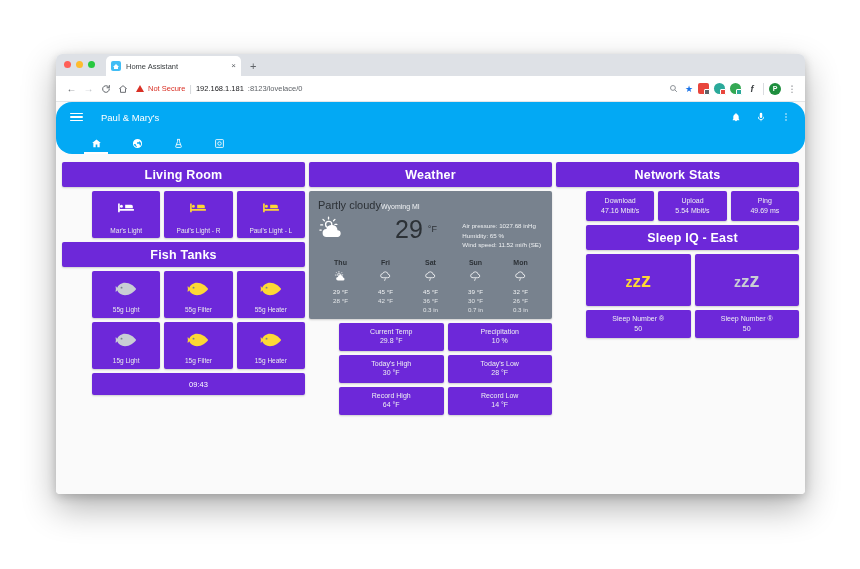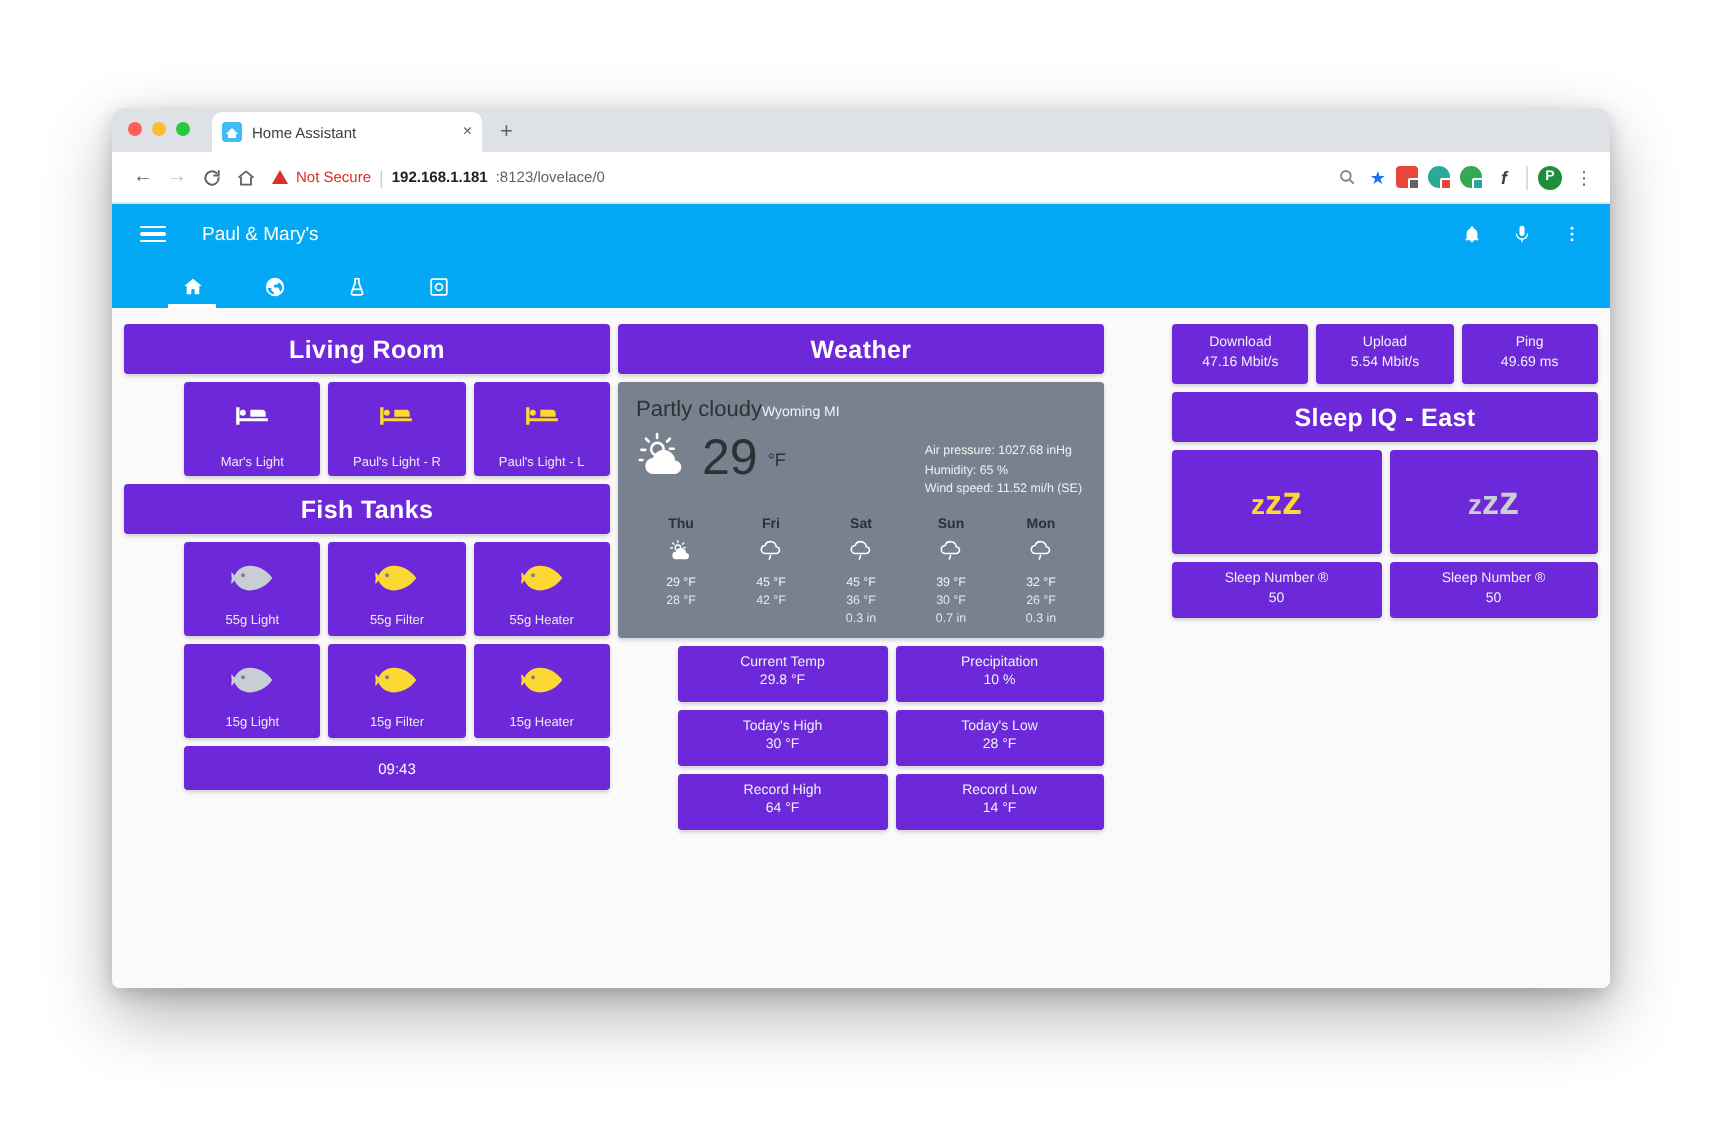--- a/index.html
+++ b/index.html
@@ -127,21 +127,21 @@
   }
   .warn-tri {
     width: 0; height: 0;
     border-left: 4px solid transparent;
     border-right: 4px solid transparent;
     border-bottom: 7px solid #d93025;
     position: relative;
   }
   .not-secure { color: #d93025; font-size: 7.5px; }
   .omnisep { color: #c9cdd1; font-size: 9px; }
-  .url-host { color: #202124; font-weight: bold; font-size: 7.5px; }
+  .url-host { color: #202124; font-weight: normal; font-size: 7.5px; }
   .url-rest { color: #5f6368; font-size: 7.5px; }
   .toolbar-right {
     display: flex; align-items: center; gap: 5px;
   }
   .ticon { width: 12px; height: 12px; display:flex; align-items:center; justify-content:center; font-size:9px; color:#5f6368; }
   .ext { width: 11px; height: 11px; border-radius: 2px; position: relative; }
   .ext.red { background: #e8453c; }
   .ext.teal { background: #2aa99a; border-radius: 50%; }
   .ext.green { background: #34a853; border-radius: 50%; }
   .ext-badge {
@@ -170,20 +170,21 @@
     flex-direction: column;
     overflow: hidden;
   }
   .app-header {
     background: #03a9f4;
     height: 52px;
     display: flex;
     flex-direction: column;
     position: relative;
     flex: 0 0 auto;
+    border-radius: 16px;
   }
   .app-toprow {
     height: 30px;
     display: flex;
     align-items: center;
     padding: 0 14px;
   }
   .hamburger { width: 13px; display:flex; flex-direction: column; gap: 2px; }
   .hamburger span { display:block; height:1.5px; background:#fff; border-radius:1px; }
   .app-title {
@@ -287,21 +288,21 @@
     border-radius: 2px;
     box-shadow: 0 1px 2px rgba(0,0,0,0.18);
     padding: 8px 9px 6px 9px;
     color: #ffffff;
   }
   .w-top { display: flex; align-items: baseline; gap: 0; }
   .w-cond { font-size: 11px; color: #2c3136; }
   .w-loc  { font-size: 7px; color: #f0f2f4; }
   .w-mid  { display: flex; align-items: flex-start; margin-top: 3px; }
   .w-left { display: flex; align-items: center; gap: 5px; flex: 0 0 auto; }
-  .w-temp { font-size: 25px; color: #2c3136; line-height: 1; font-weight: 400; }
+  .w-temp { font-size: 25px; color: #2c3136; line-height: 1; font-weight: 400; margin-left: 44px; }
   .w-unit { font-size: 9px; color: #2c3136; vertical-align: super; }
   .w-right {
     margin-left: auto;
     text-align: left;
     font-size: 6.2px;
     color: #eef0f2;
     line-height: 1.55;
     padding-top: 7px;
     padding-right: 2px;
   }
@@ -669,20 +670,21 @@
           </div>
           <div class="tile stat-tile">
             <span class="st-name">Record Low</span>
             <span class="st-val">14 °F</span>
           </div>
         </div>
       </div>
 
       <div class="column">
 
+        <div class="tile header">Network Stats</div>
 
         <div class="row">
           <div class="tile stat-tile net-tile">
             <span class="st-name">Download</span>
             <span class="st-val">47.16 Mbit/s</span>
           </div>
           <div class="tile stat-tile net-tile">
             <span class="st-name">Upload</span>
             <span class="st-val">5.54 Mbit/s</span>
           </div>

